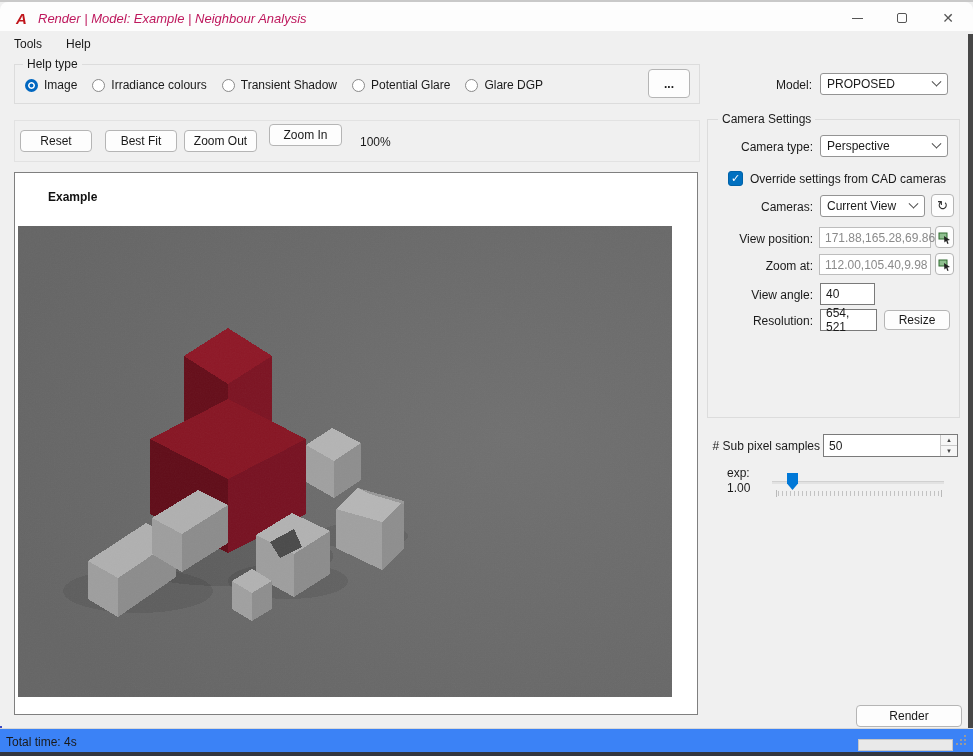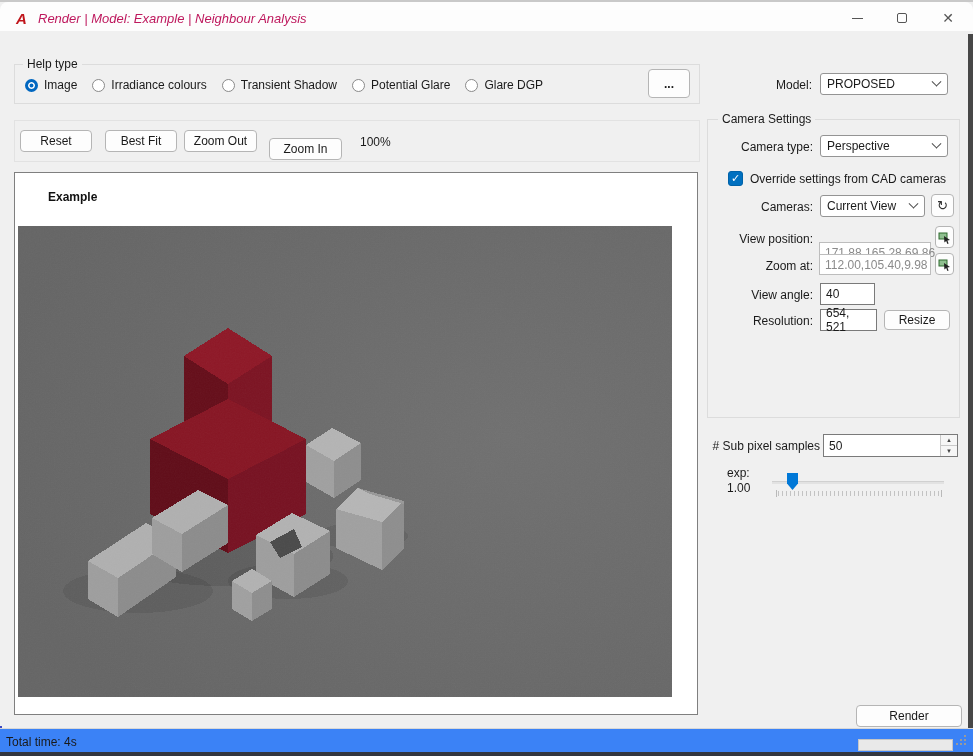--- a/index.html
+++ b/index.html
@@ -96,20 +96,24 @@
         <span></span>
       </div>
     <div class="abs wc wc-close">
         <span>✕</span>
       </div>
   </div>
   <div class="abs right-edge"></div>
   <div class="abs bottom-edge"></div>
   <div class="abs left-accent"></div>
 
+  <div class="abs menubar">
+    <div class="menu-item">Tools</div>
+    <div class="menu-item">Help</div>
+  </div>
 
   <div class="abs groupbox" style="left:14px;top:64px;width:686px;height:40px;">
     <span class="gb-legend" style="left:8px;top:-8px;">Help type</span>
     <div class="abs radio-row" style="left:10px;top:10px;">
       <label class="radio-opt">
         <span class="radio on"></span>
         <span>Image</span>
       </label>
       <label class="radio-opt">
         <span class="radio"></span>
@@ -134,21 +138,21 @@
   <div class="abs lbl r-lbl" style="left:738px;top:78px;width:74px;">Model:</div>
   <div class="abs select" style="left:820px;top:73px;width:128px;height:22px;">
     <span>PROPOSED</span>
     <span class="chev"></span>
   </div>
 
   <div class="abs groupbox" style="left:14px;top:120px;width:686px;height:42px;border-color:#e2e2e2;">
     <div class="abs btn" style="left:5px;top:9px;width:72px;height:22px;">Reset</div>
     <div class="abs btn" style="left:90px;top:9px;width:72px;height:22px;">Best Fit</div>
     <div class="abs btn" style="left:169px;top:9px;width:73px;height:22px;">Zoom Out</div>
-    <div class="abs btn" style="left:254px;top:17px;width:73px;height:22px;">Zoom In</div>
+    <div class="abs btn" style="left:254px;top:3px;width:73px;height:22px;">Zoom In</div>
     <div class="abs lbl" style="left:345px;top:14px;">100%</div>
   </div>
 
   <div class="abs preview-frame">
     <div class="preview-img">
       <div class="img-header">
         <span class="img-title">Example</span>
       </div>
       <svg style="position:absolute;left:0;top:50px;" width="654" height="471" viewBox="0 0 654 471" shape-rendering="crispEdges">
         <defs>
@@ -237,21 +241,21 @@
   <div class="abs lbl r-lbl" style="left:713px;top:200px;width:100px;">Cameras:</div>
   <div class="abs select" style="left:820px;top:195px;width:105px;height:22px;">
     <span>Current View</span>
     <span class="chev"></span>
   </div>
   <div class="abs icon-btn" style="left:931px;top:194px;width:23px;height:23px;font-size:13px;color:#333;">
     <span>↻</span>
   </div>
 
   <div class="abs lbl r-lbl" style="left:713px;top:232px;width:100px;">View position:</div>
-  <div class="abs input disabled" style="left:819px;top:242px;width:112px;height:21px;">
+  <div class="abs input disabled" style="left:819px;top:227px;width:112px;height:21px;">
     <span>171.88,165.28,69.86</span>
   </div>
   <div class="abs icon-btn" style="left:935px;top:226px;width:19px;height:22px;">
     <svg width="13" height="13" viewBox="0 0 13 13">
       <rect x="1" y="2" width="8" height="6" fill="#8fbf8f" stroke="#2f6b2f" stroke-width="1"></rect>
       <polygon points="6,5 12,9 9.4,9.4 10.6,12.4 9.4,12.9 8.2,9.9 6.4,11.4" fill="#222"></polygon>
     </svg>
   </div>
 
   <div class="abs lbl r-lbl" style="left:713px;top:259px;width:100px;">Zoom at:</div>

